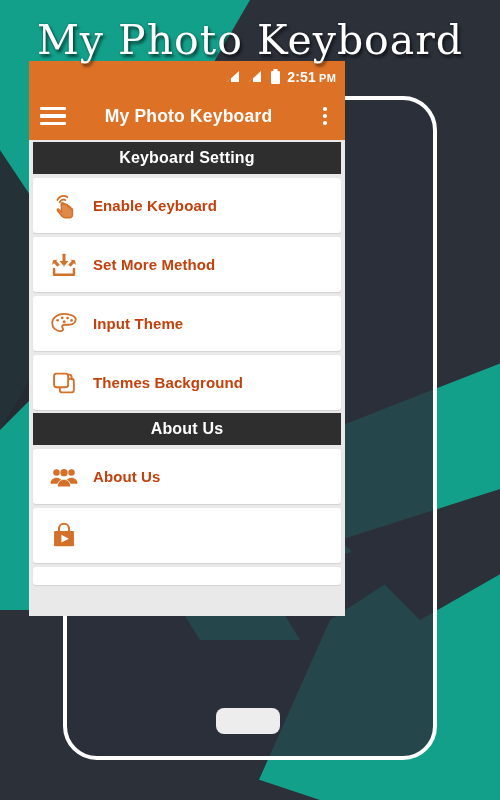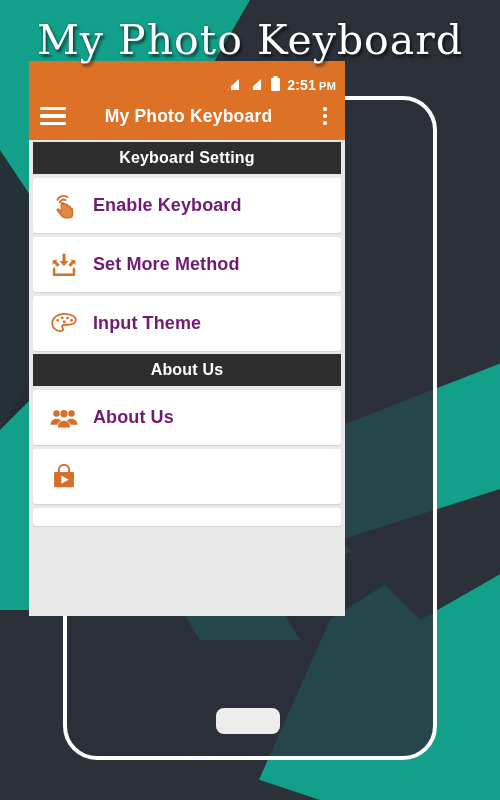--- a/index.html
+++ b/index.html
@@ -61,21 +61,21 @@
     width:316px; height:555px;
     background:#e9e9e9;
     overflow:hidden;
     z-index:5;
   }
 
   
   .statusbar {
     height:31px;
     background:#dd7126;
-    display:flex; align-items:flex-end; justify-content:flex-end;
+    display:flex; align-items:center; justify-content:flex-end;
     padding-right:9px;
     gap:6px;
   }
   .sig { display:block; }
   .batt { display:block; }
   .clock {
     color:#ffffff; font-size:14px; font-weight:700;
     letter-spacing:.2px; line-height:1;
     display:flex; align-items:baseline; gap:3px;
   }
@@ -118,22 +118,22 @@
     display:flex; align-items:center;
     padding-left:10px;
     box-shadow:0 1px 1px rgba(0,0,0,.10);
   }
   .row .ic {
     width:42px; min-width:42px; height:36px;
     display:flex; align-items:center; justify-content:center;
   }
   .row .lbl {
     margin-left:8px;
-    color:#701a75;
-    font-size:18px; font-weight:700;
+    color:#c2410c;
+    font-size:15px; font-weight:700;
     letter-spacing:.1px;
   }
   .row.partial { height:18px; margin-bottom:0; }
 </style>
 </head>
 <body>
 
 <div id="bg">
   <svg viewBox="0 0 500 800" xmlns="http://www.w3.org/2000/svg">
     <rect x="0" y="0" width="500" height="800" fill="#2b3039"></rect>
@@ -245,20 +245,30 @@
           <circle cx="9.2" cy="12.0" r="1.45" fill="#d4702a"></circle>
           <circle cx="14.1" cy="9.5" r="1.45" fill="#d4702a"></circle>
           <circle cx="19.8" cy="9.7" r="1.45" fill="#d4702a"></circle>
           <circle cx="24.0" cy="12.2" r="1.45" fill="#d4702a"></circle>
           <circle cx="16.2" cy="13.6" r="1.6" fill="#d4702a"></circle>
         </svg>
       </span>
       <span class="lbl">Input Theme</span>
     </div>
 
+    <div class="row">
+      <span class="ic">
+        <svg width="30" height="30" viewBox="0 0 32 32">
+          <rect x="11.5" y="11.5" width="15" height="14.5" rx="2.6" fill="none" stroke="#d4702a" stroke-width="2"></rect>
+          <path d="M11.5 7.0 L21.5 7.0 A2.6 2.6 0 0 1 24.1 9.6 L24.1 11.5" fill="none" stroke="#d4702a" stroke-width="2" stroke-linecap="round"></path>
+          <rect x="5.4" y="6.0" width="15" height="14.5" rx="2.6" fill="#ffffff" stroke="#d4702a" stroke-width="2"></rect>
+        </svg>
+      </span>
+      <span class="lbl">Themes Background</span>
+    </div>
 
     <div class="section-head">About Us</div>
 
     <div class="row">
       <span class="ic">
         <svg width="30" height="30" viewBox="0 0 32 32">
           <g fill="#d4702a">
             <circle cx="8.0" cy="11.2" r="3.5"></circle>
             <path d="M1.6 23.2 C1.6 19.3 4.5 16.9 8.0 16.9 C11.5 16.9 14.4 19.3 14.4 23.2 Z"></path>
             <circle cx="24.0" cy="11.2" r="3.5"></circle>

